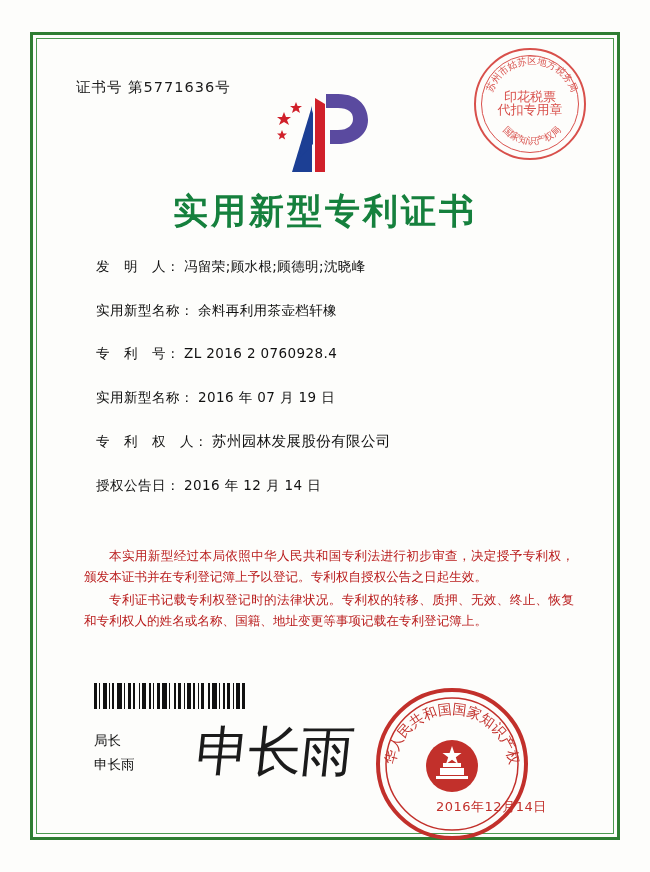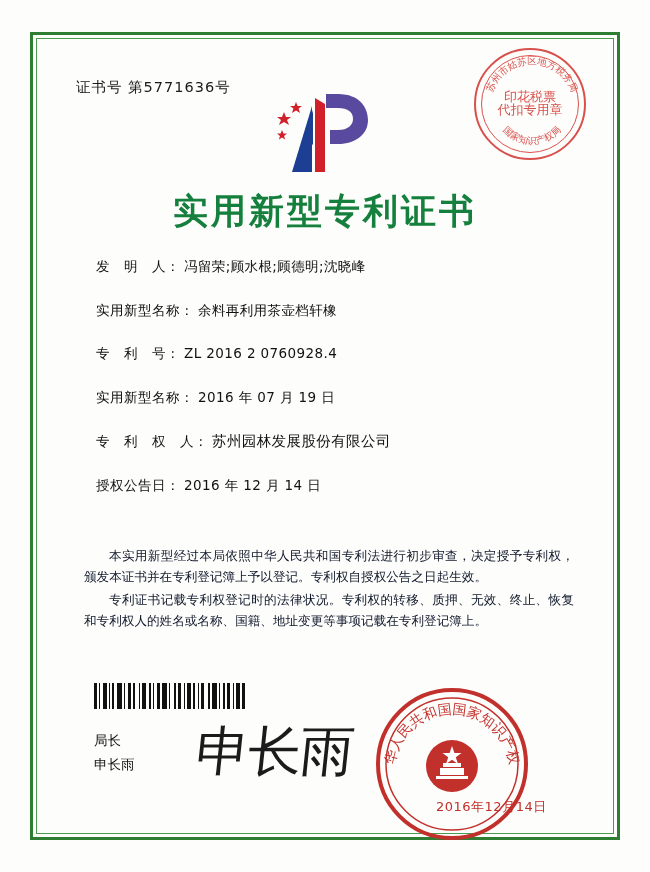--- a/index.html
+++ b/index.html
@@ -125,21 +125,21 @@
     font-size:14.5px;
   }
 
   
   .paras{
     position:absolute;
     left:48px;top:508px;
     width:490px;
     font-size:12.6px;
     line-height:20.5px;
-    color:#0f172a;
+    color:#b91c1c;
     text-align:justify;
   }
   .paras p{
     margin:0 0 3px 0;
     text-indent:25px;
   }
 
   
   .barcode{
     position:absolute;

